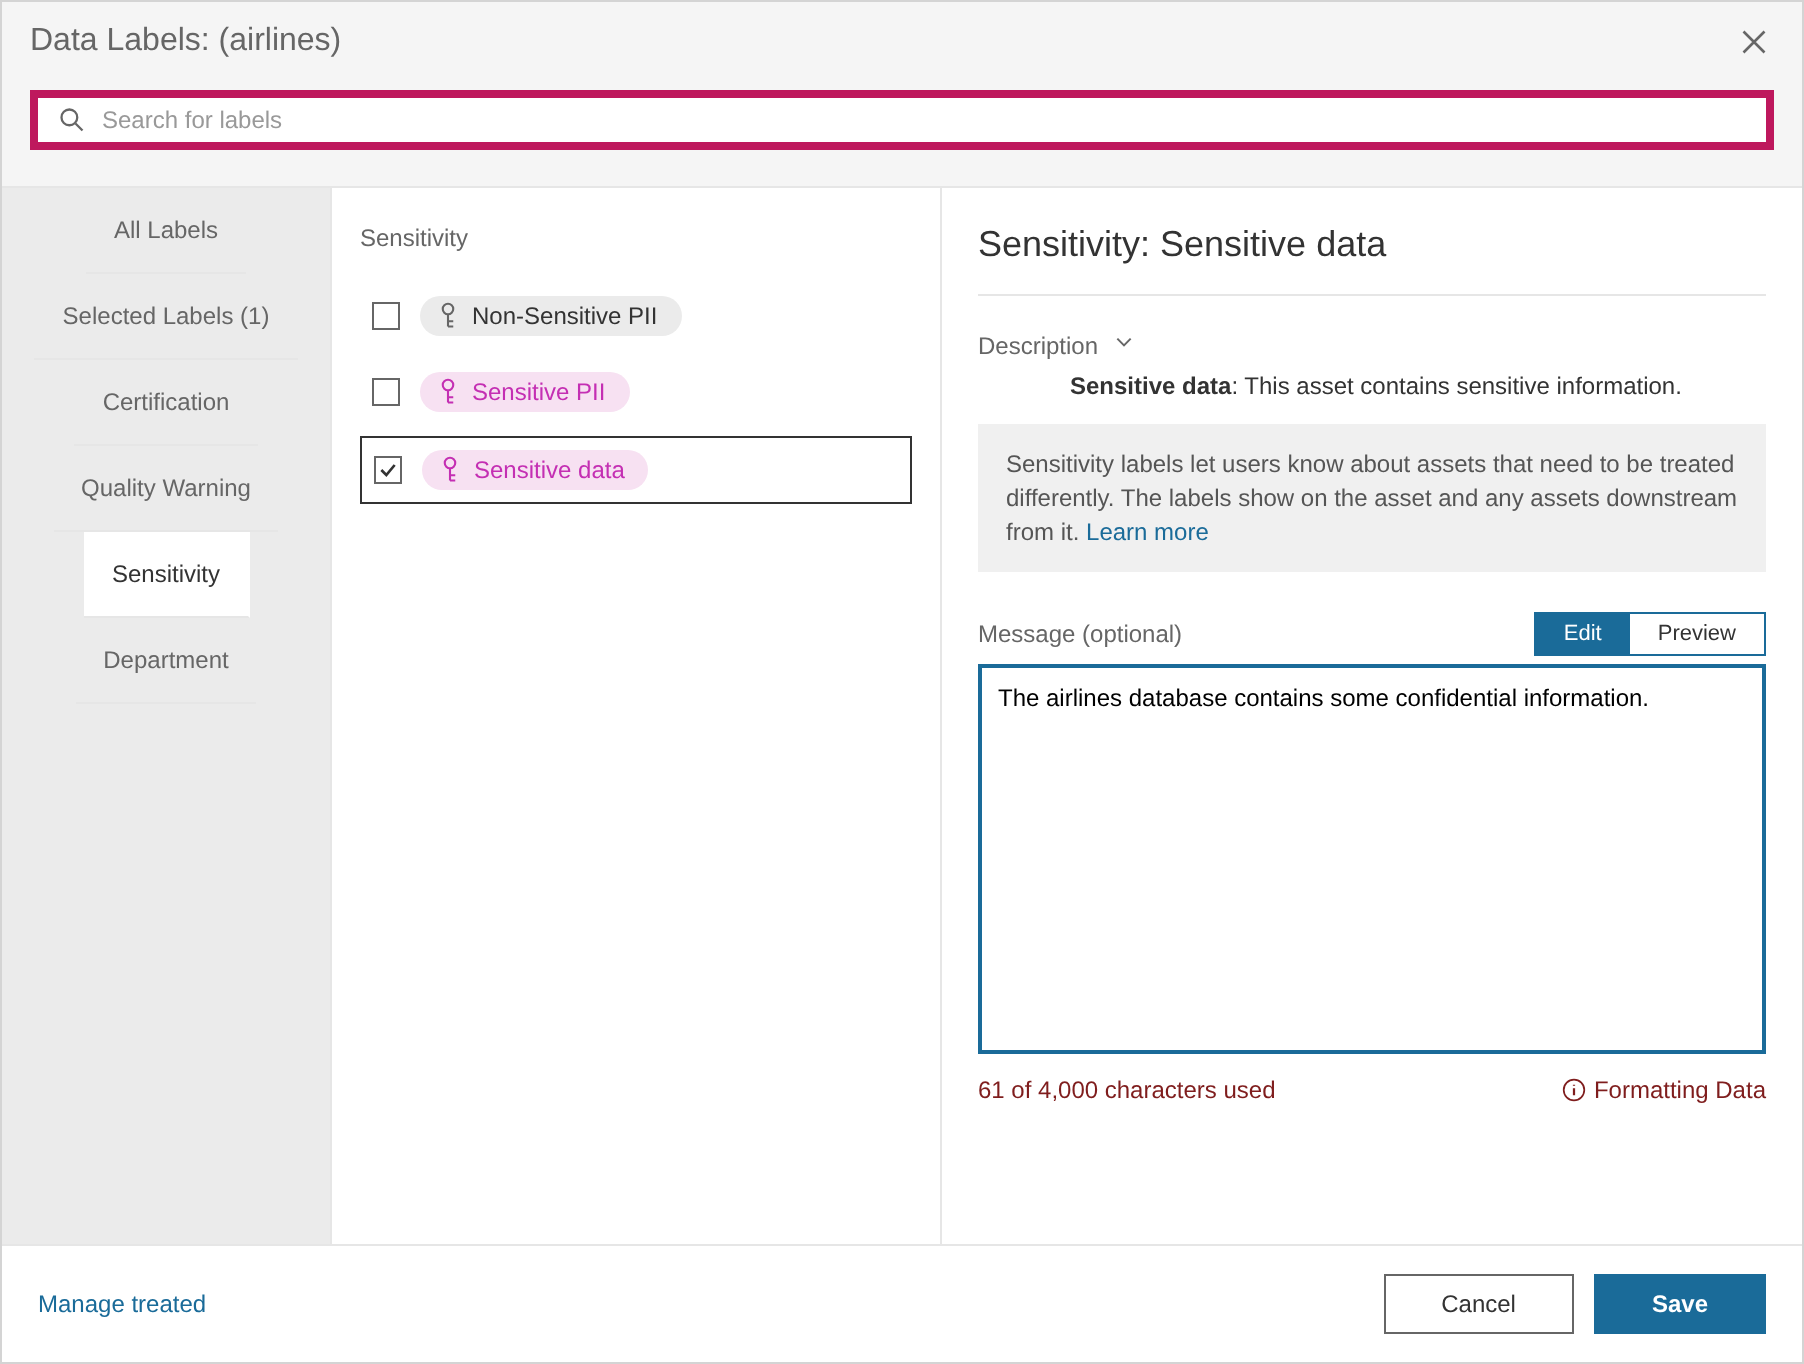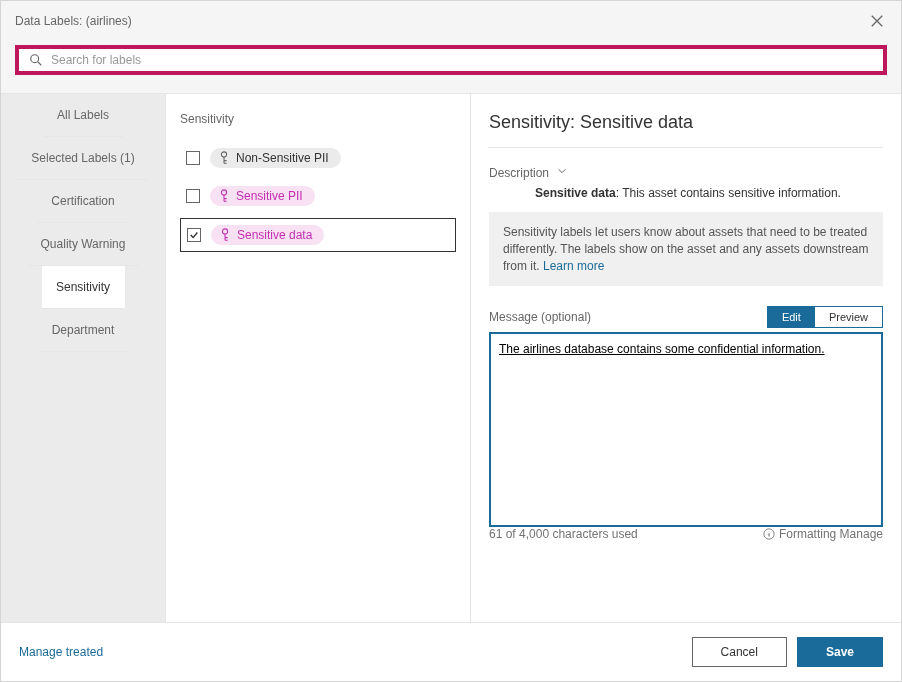--- a/index.html
+++ b/index.html
@@ -15,21 +15,21 @@
     flex-direction: column;
     border: 1px solid #d4d4d4;
   }
   .titlebar {
     display: flex;
     align-items: center;
     justify-content: space-between;
     padding: 10px 14px 4px 14px;
     background: #f5f5f5;
   }
-  .titlebar-text { font-size: 12px; color: #666; }
+  .titlebar-text { font-size: 16px; color: #666; }
   .close-btn {
     cursor: pointer;
     width: 20px; height: 20px;
     display: flex; align-items: center; justify-content: center;
     color: #666;
   }
   .close-btn svg { width: 14px; height: 14px; }
 
   .search-bar-wrap {
     padding: 10px 14px 18px 14px;
@@ -200,30 +200,29 @@
   .msg-textarea {
     margin-top: 4px;
     border: 2px solid #1a6b99;
     width: 100%;
     height: 195px;
     padding: 8px;
     font-family: inherit;
     font-size: 12px;
     resize: none;
     outline: none;
-    text-decoration: underline;
   }
 
   .msg-footer {
     display: flex;
     justify-content: space-between;
     align-items: center;
-    margin-top: 0;
-    font-size: 12px;
-    color: #737373;
+    margin-top: 11px;
+    font-size: 12px;
+    color: #7f1d1d;
   }
   .fmt-guide {
     display: flex;
     align-items: center;
     gap: 4px;
     cursor: pointer;
   }
   .fmt-guide svg { width: 12px; height: 12px; }
 
   
@@ -359,21 +358,21 @@
 
     <textarea class="msg-textarea" style="">The airlines database contains some confidential information.</textarea>
 
     <div class="msg-footer">
       <span>61 of 4,000 characters used</span>
       <div class="fmt-guide">
         <svg viewBox="0 0 14 14">
             <circle cx="7" cy="7" r="6" stroke="currentColor" stroke-width="1" fill="none"></circle>
             <path d="M7 6 V10 M7 4 V4.5" stroke="currentColor" stroke-width="1.3"></path>
           </svg>
-        <span>Formatting Manage</span>
+        <span>Formatting Data</span>
       </div>
     </div>
   </div>
 
 </div>
 
 <div class="footer">
   <span class="manage-link">Manage treated</span>
   <div class="btn-group">
     <div class="btn">Cancel</div>

